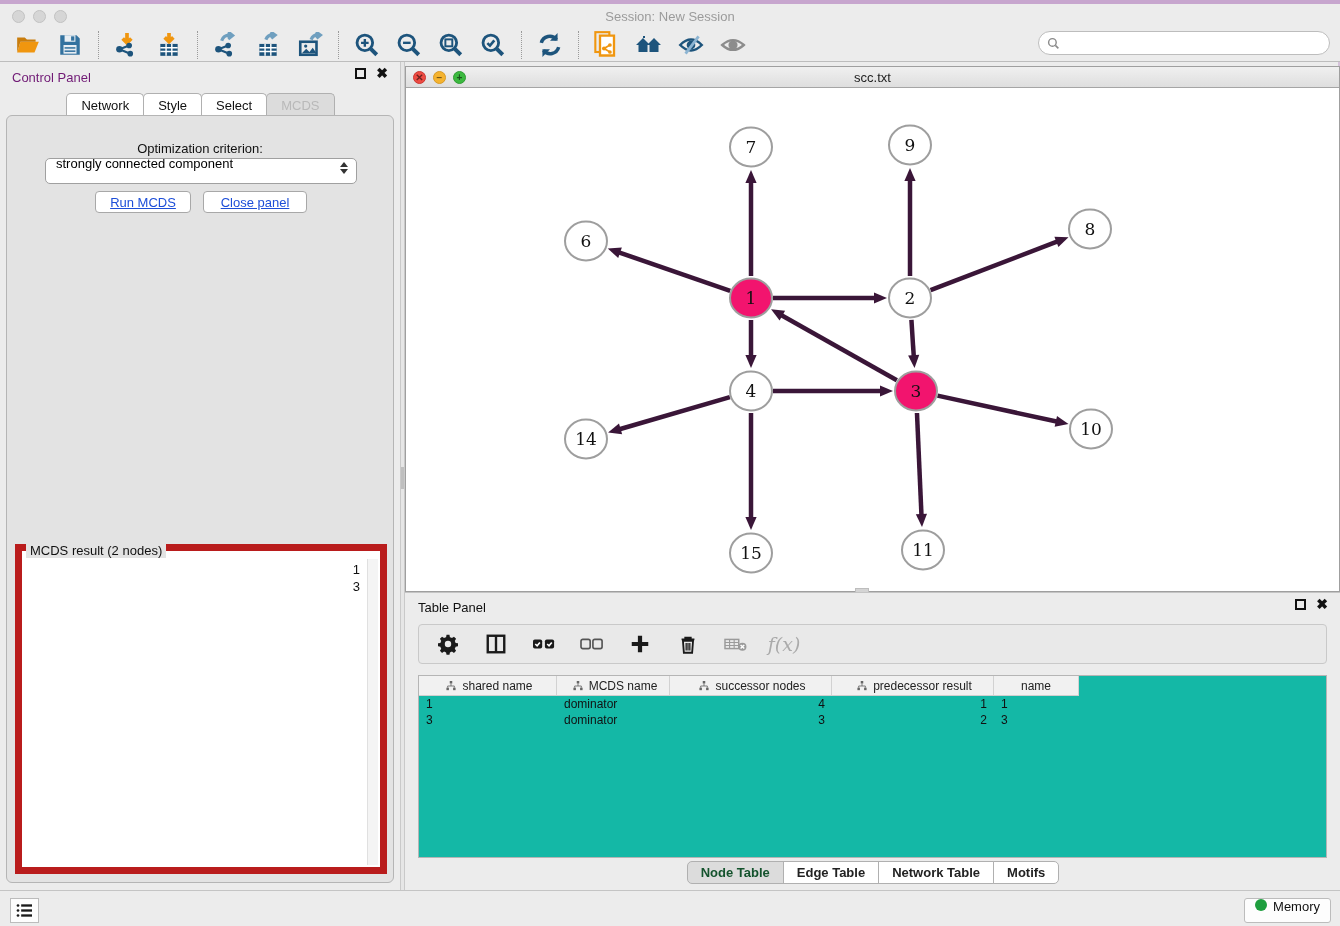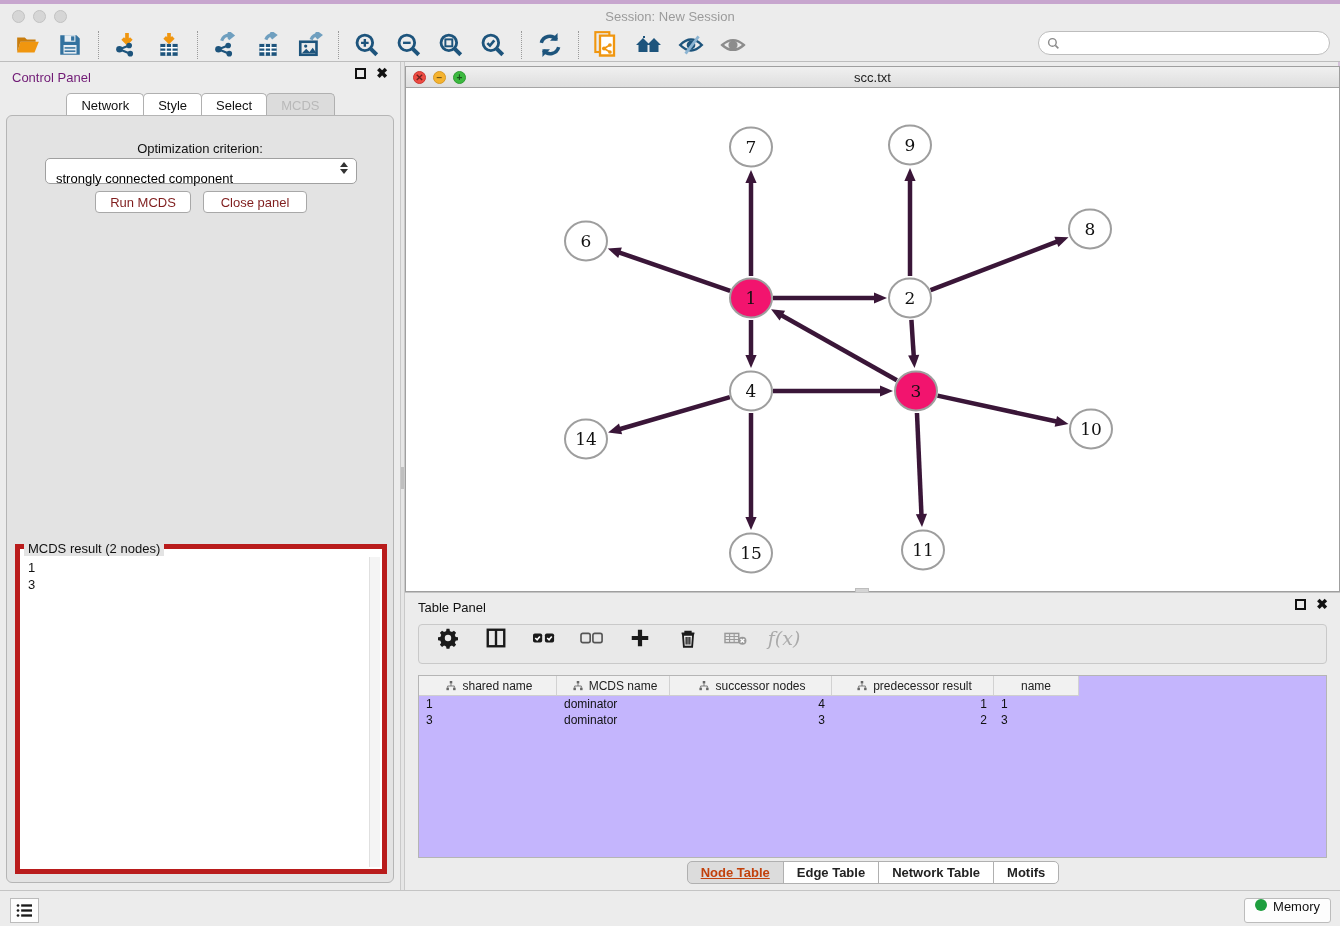--- a/index.html
+++ b/index.html
@@ -30,28 +30,28 @@
   .control-panel { position:absolute; top:62px; left:0; width:400px; height:828px; background:#ececec; }
   .cp-header { position:absolute; top:8px; left:12px; font-size:13px; color:#701a75; }
   .cp-win-icons { position:absolute; top:6px; right:12px; display:flex; gap:10px; font-size:12px; color:#111; }
   .float-glyph { width:11px; height:11px; border:2px solid #111; display:inline-block; }
   .close-glyph { font-weight:bold; font-size:14px; line-height:11px; }
   .cp-tabs { position:absolute; top:31px; left:0; width:400px; display:flex; justify-content:center; }
   .cp-tab { font-size:13px; padding:4px 14px; background:#fff; border:1px solid #b0b0b0; border-bottom:none; border-radius:5px 5px 0 0; margin-right:-1px; color:#111; cursor:pointer;text-align:center; }
   .cp-tab.sel { background:#dcdcdc; color:#b9b9b9; }
   .cp-body { position:absolute; top:53px; left:6px; width:388px; height:768px; background:#e3e3e3; border:1px solid #b5b5b5; border-radius:6px; }
   .opt-label { position:absolute; top:25px; width:100%; text-align:center; font-size:13px; color:#111; }
-  .dropdown { position:absolute; top:42px; left:38px; width:312px; height:23px; background:#fff; border:1px solid #a0a0a0; border-radius:5px; font-size:13px; display:flex; align-items:flex-start; padding:12px 10px; cursor:pointer; }
+  .dropdown { position:absolute; top:42px; left:38px; width:312px; height:23px; background:#fff; border:1px solid #a0a0a0; border-radius:5px; font-size:13px; display:flex; align-items:flex-end; padding:12px 10px; cursor:pointer; }
   .dd-stepper { position:absolute; right:8px; top:3px; display:flex; flex-direction:column; gap:2px; }
   .dd-up { width:0;height:0;border-left:4px solid transparent;border-right:4px solid transparent;border-bottom:5px solid #333; }
   .dd-dn { width:0;height:0;border-left:4px solid transparent;border-right:4px solid transparent;border-top:5px solid #333; }
-  .cp-btn { position:absolute; top:75px; height:22px; background:#fff; border:1px solid #a8a8a8; border-radius:4px; font-size:13px; color:#7f1d1d; cursor:pointer; font-family:"Liberation Sans",sans-serif; }
+  .cp-btn { position:absolute; top:75px; height:22px; background:#fff; border:1px solid #a8a8a8; border-radius:4px; font-size:13px; color:#1d4ed8; cursor:pointer; font-family:"Liberation Sans",sans-serif;text-decoration:underline; }
   .btn-run { left:88px; width:96px; }
   .btn-close { left:196px; width:104px; }
-  .result-box { position:absolute; top:428px; left:8px; width:372px; height:330px; border:5px solid #b91c1c; background:#fff; }
+  .result-box { position:absolute; top:428px; left:8px; width:372px; height:330px; border:7px solid #b91c1c; background:#fff;text-align:right; }
   .result-legend { position:absolute; top:-8px; left:4px; background:#e3e3e3; padding:0 4px; font-size:13px; color:#111; }
   .result-area { position:absolute; top:8px; left:2px; right:14px; bottom:2px; background:#fff; font-size:13px; color:#111; line-height:17px; padding:2px 6px; overflow:hidden; }
   .result-scroll { position:absolute; top:8px; right:2px; width:11px; bottom:2px; background:#f4f4f4; border-left:1px solid #e0e0e0; }
 
   
   .v-split { position:absolute; top:62px; left:400px; width:5px; height:828px; background:#e6e6e6; border-left:1px solid #c9c9c9; border-right:1px solid #c9c9c9; cursor:col-resize; }
   .v-grip { position:absolute; top:405px; left:0; width:3px; height:22px; background:#bfbfbf; }
   .h-grip { position:absolute; top:588px; left:855px; width:14px; height:5px; background:#d4d4d4; border:1px solid #bdbdbd; cursor:row-resize; }
 
   
@@ -63,35 +63,35 @@
   .nl.y { background:#f5b32f; border:1px solid #d79a26; }
   .nl.g { background:#3cb93f; border:1px solid #2f9b33; }
   .net-title { position:absolute; top:3px; width:100%; text-align:center; font-size:13px; color:#222; }
   .net-canvas { position:absolute; top:21px; left:0; width:933px; height:503px; background:#fff; }
   .graph-node-label { font-family:"DejaVu Serif", serif; font-size:17px; fill:#111; }
 
   
   .table-panel { position:absolute; top:592px; left:405px; width:935px; height:298px; background:#ececec; border-top:1px solid #c4c4c4; }
   .tp-header { position:absolute; top:7px; left:13px; font-size:13px; color:#111; }
   .tp-win-icons { position:absolute; top:6px; right:12px; display:flex; gap:10px; color:#111; }
-  .tp-toolbar { position:absolute; top:31px; left:13px; width:909px; height:40px; background:#e9e9e9; border:1px solid #c9c9c9; border-radius:4px; display:flex; align-items:flex-start; gap:22px; padding-left:16px; }
+  .tp-toolbar { position:absolute; top:31px; left:13px; width:909px; height:40px; background:#e9e9e9; border:1px solid #c9c9c9; border-radius:4px; display:flex; align-items:center; gap:22px; padding-left:16px; }
   .tp-tool { width:26px; height:26px; display:flex; align-items:center; justify-content:center; cursor:pointer; }
   .fx-label { font-family:"DejaVu Serif", serif; font-style:italic; font-size:19px; color:#aaa; }
-  .tp-table { position:absolute; top:82px; left:13px; width:909px; height:183px; background:#c4b5fd; border:1px solid #b5b5b5; overflow:hidden; }
+  .tp-table { position:absolute; top:82px; left:13px; width:909px; height:183px; background:#14b8a6; border:1px solid #b5b5b5; overflow:hidden; }
   .tp-thead { display:flex; height:20px; font-size:12px; color:#222; }
   .th-cell { background:#f1f1f1; border-right:1px solid #d2d2d2; border-bottom:1px solid #cfcfcf; display:flex; align-items:center; justify-content:center; gap:6px; }
   .th-icon { margin-left:4px; }
   .tp-row { display:flex; height:16px; font-size:12px; color:#111; }
   .td { padding:1px 7px; white-space:nowrap; overflow:hidden; }
   .num { text-align:right; }
   .tp-tabs { position:absolute; bottom:6px; left:0; width:100%; display:flex; justify-content:center; }
   .tp-tab { font-size:13px; font-weight:bold; padding:3px 13px; background:#fff; border:1px solid #b0b0b0; margin-right:-1px; color:#222; cursor:pointer; }
   .tp-tab:first-child { border-radius:5px 0 0 5px; }
   .tp-tab:last-child { border-radius:0 5px 5px 0; }
-  .tp-tab.sel { background:#dcdcdc; color:#c2410c;text-decoration:underline; }
+  .tp-tab.sel { background:#dcdcdc; color:#14532d; }
 
   
   .statusbar { position:absolute; top:890px; left:0; width:1340px; height:36px; background:#ececec; border-top:1px solid #c4c4c4; }
   .sb-list-btn { position:absolute; top:7px; left:10px; width:29px; height:25px; background:#fdfdfd; border:1px solid #bcbcbc; display:flex; align-items:center; justify-content:center; cursor:pointer; }
   .sb-mem-btn { position:absolute; top:7px; right:9px; height:25px; background:#fdfdfd; border:1px solid #bcbcbc; border-radius:3px; display:flex; gap:6px; padding:0 10px; font-size:13px; color:#111; cursor:pointer; }
   .mem-dot { width:12px; height:12px; border-radius:50%; background:#1e9e3e; }
 </style>
 </head>
 <body>
 

